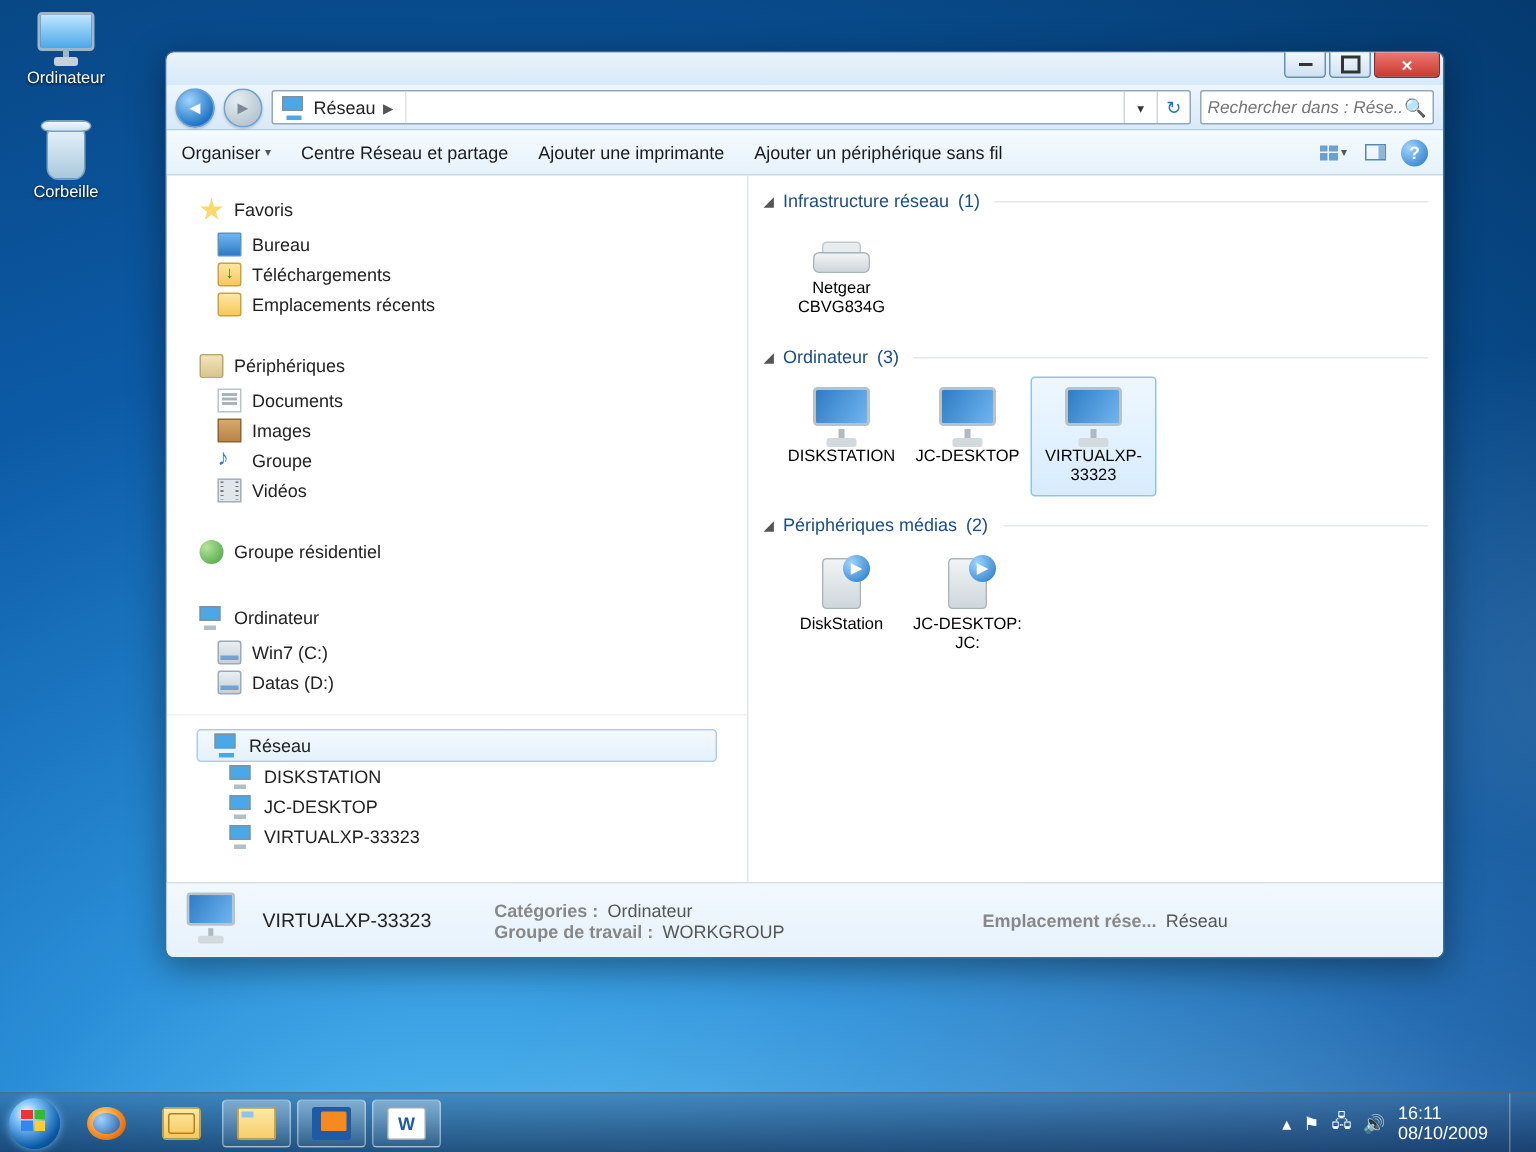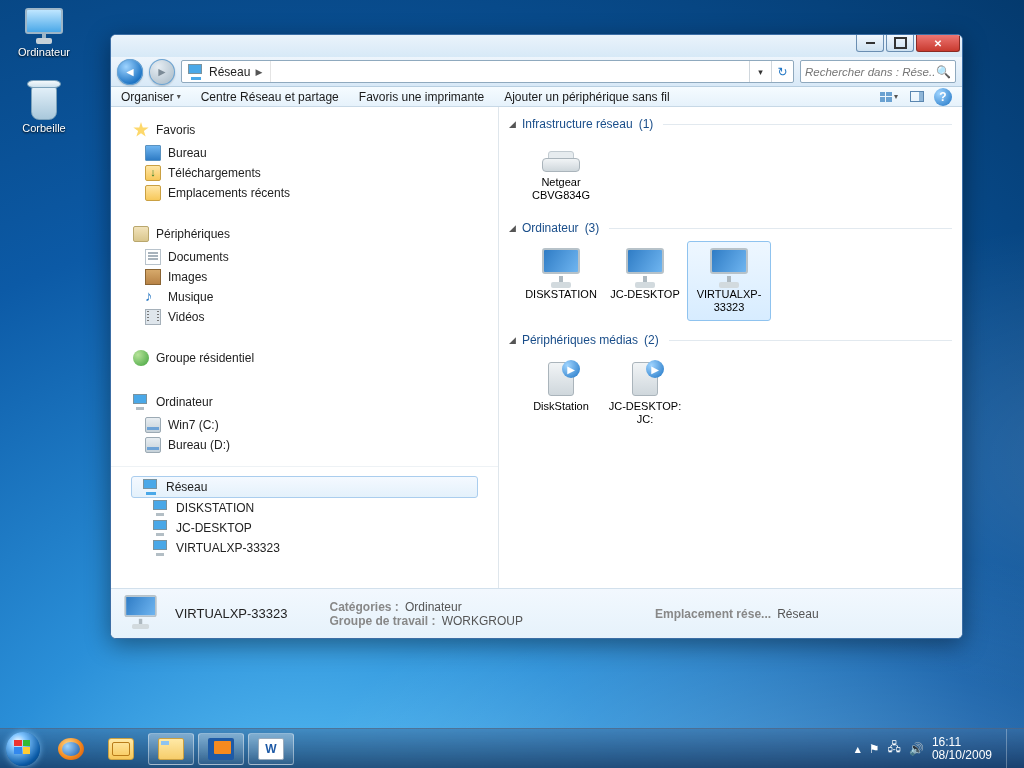--- a/index.html
+++ b/index.html
@@ -37,21 +37,21 @@
   .navarrow.disabled{ background:radial-gradient(circle at 35% 30%, #e6edf3, #b7c6d1 70%); color:#7b8a96;}
   .addr { flex:1; display:flex; align-items:center; background:#fff; border:1px solid #8fa9be; height:23px; border-radius:2px;}
   .addr .seg{ padding:0 8px 0 6px; display:flex; align-items:center; gap:5px; height:100%; border-right:1px solid #e4e4e4; color:#222;}
   .addr .chev{color:#555; font-size:9px;}
   .addr-tools{margin-left:auto; display:flex;}
   .addr-tools .abtn{width:22px; height:21px; border-left:1px solid #d0d7dd; display:flex; align-items:center; justify-content:center; color:#3a6; cursor:pointer;}
   .search { width:156px; background:#fff; border:1px solid #8fa9be; height:23px; border-radius:2px; display:flex; align-items:center; padding:0 4px; color:#888;}
   .search input{border:none; outline:none; width:100%; font-style:italic; color:#888; font-size:11.5px;}
 
   
-  .toolbar{ height:20px; background:linear-gradient(#f5fbff,#e6f2fb); border-bottom:1px solid #c7d8e6; display:flex; align-items:center; padding:0 10px; gap:20px;}
+  .toolbar{ height:30px; background:linear-gradient(#f5fbff,#e6f2fb); border-bottom:1px solid #c7d8e6; display:flex; align-items:center; padding:0 10px; gap:20px;}
   .toolbar .tb{color:#1b1b1b; cursor:pointer; display:flex; align-items:center; gap:3px;}
   .toolbar .tb .dd{font-size:8px;color:#555;}
   .toolbar .right{margin-left:auto; display:flex; align-items:center; gap:6px;}
   .vbtn{width:22px;height:20px;border:1px solid transparent;display:flex;align-items:center;justify-content:center;border-radius:2px;cursor:pointer;}
   .help{width:18px;height:18px;border-radius:50%;background:radial-gradient(circle at 30% 30%,#9fd4ff,#1e74c4);color:#fff;display:flex;align-items:center;justify-content:center;font-weight:bold;cursor:pointer;}
 
   
   .body{flex:1; display:flex; min-height:0;}
   .nav{ width:388px; border-right:1px solid #dfe6ec; overflow:auto; padding:6px 0;}
   .group{padding:4px 12px 6px 12px;}
@@ -194,21 +194,21 @@
 
   <div class="toolbar">
     <div class="tb">
         <span>Organiser</span>
         <span class="dd">▾</span>
       </div>
     <div class="tb">
         <span>Centre Réseau et partage</span>
       </div>
     <div class="tb">
-        <span>Favoris une imprimante</span>
+        <span>Ajouter une imprimante</span>
       </div>
     <div class="tb">
         <span>Ajouter un périphérique sans fil</span>
       </div>
     <div class="right">
       <div class="vbtn">
         <span style="display:grid;grid-template:1fr 1fr/1fr 1fr;gap:1px;width:12px;height:10px;">
             <span style="background:#6aa1d1"></span>
             <span style="background:#6aa1d1"></span>
             <span style="background:#6aa1d1"></span>
@@ -256,21 +256,21 @@
         <div class="item">
             <span class="nic nic-doc"></span>
             <span>Documents</span>
           </div>
         <div class="item">
             <span class="nic nic-img"></span>
             <span>Images</span>
           </div>
         <div class="item">
             <span class="nic nic-mus"></span>
-            <span>Musique</span>
+            <span>Groupe</span>
           </div>
         <div class="item">
             <span class="nic nic-vid"></span>
             <span>Vidéos</span>
           </div>
       </div>
       <div class="group" style="margin-top:8px;">
         <div class="ghdr item" style="padding-left:10px">
             <span class="nic nic-home"></span>
             <span>Groupe résidentiel</span>
@@ -283,21 +283,21 @@
               <span class="base"></span>
             </span>
             <span>Ordinateur</span>
           </div>
         <div class="item">
             <span class="nic nic-drv"></span>
             <span>Win7 (C:)</span>
           </div>
         <div class="item">
             <span class="nic nic-drv"></span>
-            <span>Bureau (D:)</span>
+            <span>Datas (D:)</span>
           </div>
       </div>
       <div class="sep"></div>
       <div class="group selected-group">
         <div class="item selected">
             <span class="nic nic-net">
               <span class="scr"></span>
             </span>
             <span>Réseau</span>
           </div>

